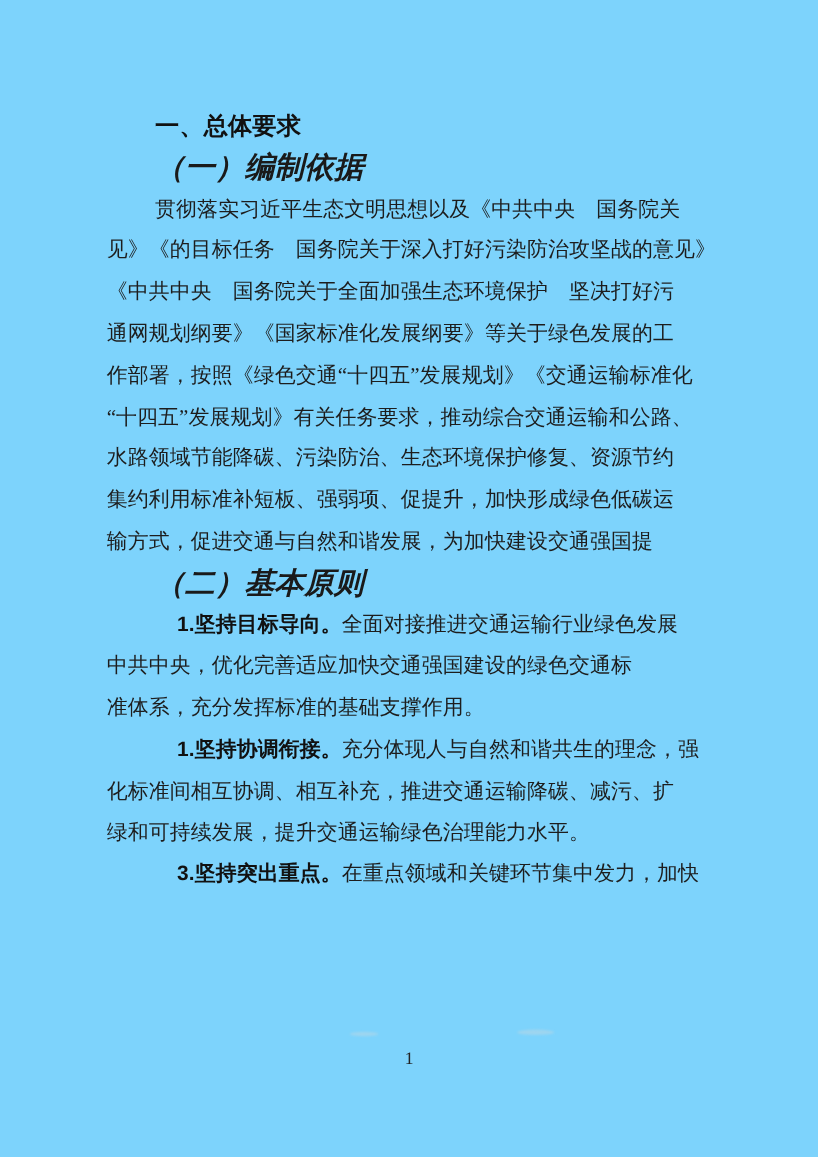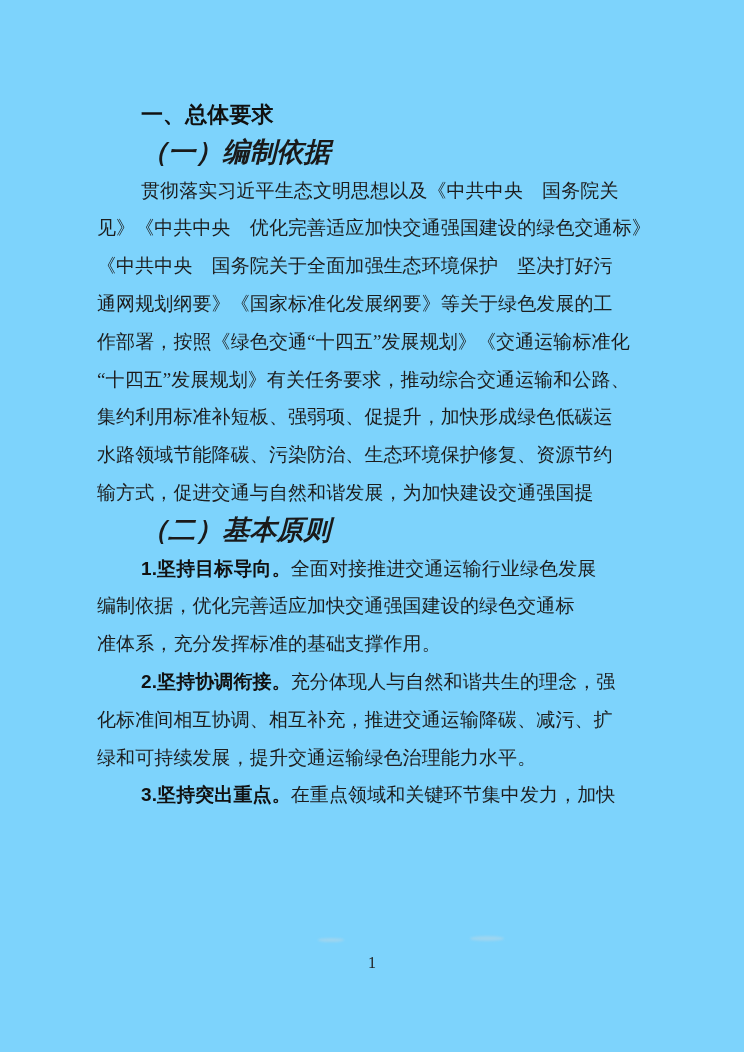--- a/index.html
+++ b/index.html
@@ -42,20 +42,21 @@
     font-weight: bold;
     font-style: italic;
     font-size: 27px;
     color: #1a1a1a;
   }
   .lead {
     font-family: "Liberation Sans", "DejaVu Sans", sans-serif;
     font-weight: bold;
     font-style: normal;
     color: #111111;
+    margin-left: 20px;
   }
   .page-number {
     position: absolute;
     left: 0;
     top: 949px;
     width: 744px;
     text-align: center;
     font-size: 16px;
     line-height: 28px;
     color: #222222;
@@ -72,33 +73,33 @@
   .noise-b { left: 470px; top: 936px; width: 34px; height: 5px; }
 </style>
 </head>
 <body>
 
 <div class="page">
   <div class="text-block" id="doc-body">
       <div class="line h1 indent"><span>一、总体要求</span></div>
       <div class="line h2 indent"><span>（一）编制依据</span></div>
       <div class="line body indent"><span>贯彻落实习近平生态文明思想以及《中共中央　国务院关</span></div>
-      <div class="line body"><span>见》《中共中央　优化完善适应加快交通强国建设的绿色交通标》</span></div>
+      <div class="line body"><span>见》《的目标任务　国务院关于深入打好污染防治攻坚战的意见》</span></div>
       <div class="line body"><span>《中共中央　国务院关于全面加强生态环境保护　坚决打好污</span></div>
       <div class="line body"><span>通网规划纲要》《国家标准化发展纲要》等关于绿色发展的工</span></div>
       <div class="line body"><span>作部署，按照《绿色交通“十四五”发展规划》《交通运输标准化</span></div>
       <div class="line body"><span>“十四五”发展规划》有关任务要求，推动综合交通运输和公路、</span></div>
+      <div class="line body"><span>水路领域节能降碳、污染防治、生态环境保护修复、资源节约</span></div>
       <div class="line body"><span>集约利用标准补短板、强弱项、促提升，加快形成绿色低碳运</span></div>
-      <div class="line body"><span>水路领域节能降碳、污染防治、生态环境保护修复、资源节约</span></div>
       <div class="line body"><span>输方式，促进交通与自然和谐发展，为加快建设交通强国提</span></div>
       <div class="line h2 indent"><span>（二）基本原则</span></div>
       <div class="line body indent"><span class="lead">1.坚持目标导向。</span><span>全面对接推进交通运输行业绿色发展</span></div>
-      <div class="line body"><span>编制依据，优化完善适应加快交通强国建设的绿色交通标</span></div>
+      <div class="line body"><span>中共中央，优化完善适应加快交通强国建设的绿色交通标</span></div>
       <div class="line body"><span>准体系，充分发挥标准的基础支撑作用。</span></div>
-      <div class="line body indent"><span class="lead">2.坚持协调衔接。</span><span>充分体现人与自然和谐共生的理念，强</span></div>
+      <div class="line body indent"><span class="lead">1.坚持协调衔接。</span><span>充分体现人与自然和谐共生的理念，强</span></div>
       <div class="line body"><span>化标准间相互协调、相互补充，推进交通运输降碳、减污、扩</span></div>
       <div class="line body"><span>绿和可持续发展，提升交通运输绿色治理能力水平。</span></div>
       <div class="line body indent"><span class="lead">3.坚持突出重点。</span><span>在重点领域和关键环节集中发力，加快</span></div>
     </div>
   <div class="scan-noise noise-a"></div>
   <div class="scan-noise noise-b"></div>
   <div class="page-number">1</div>
 </div>
 
 </body></html>

